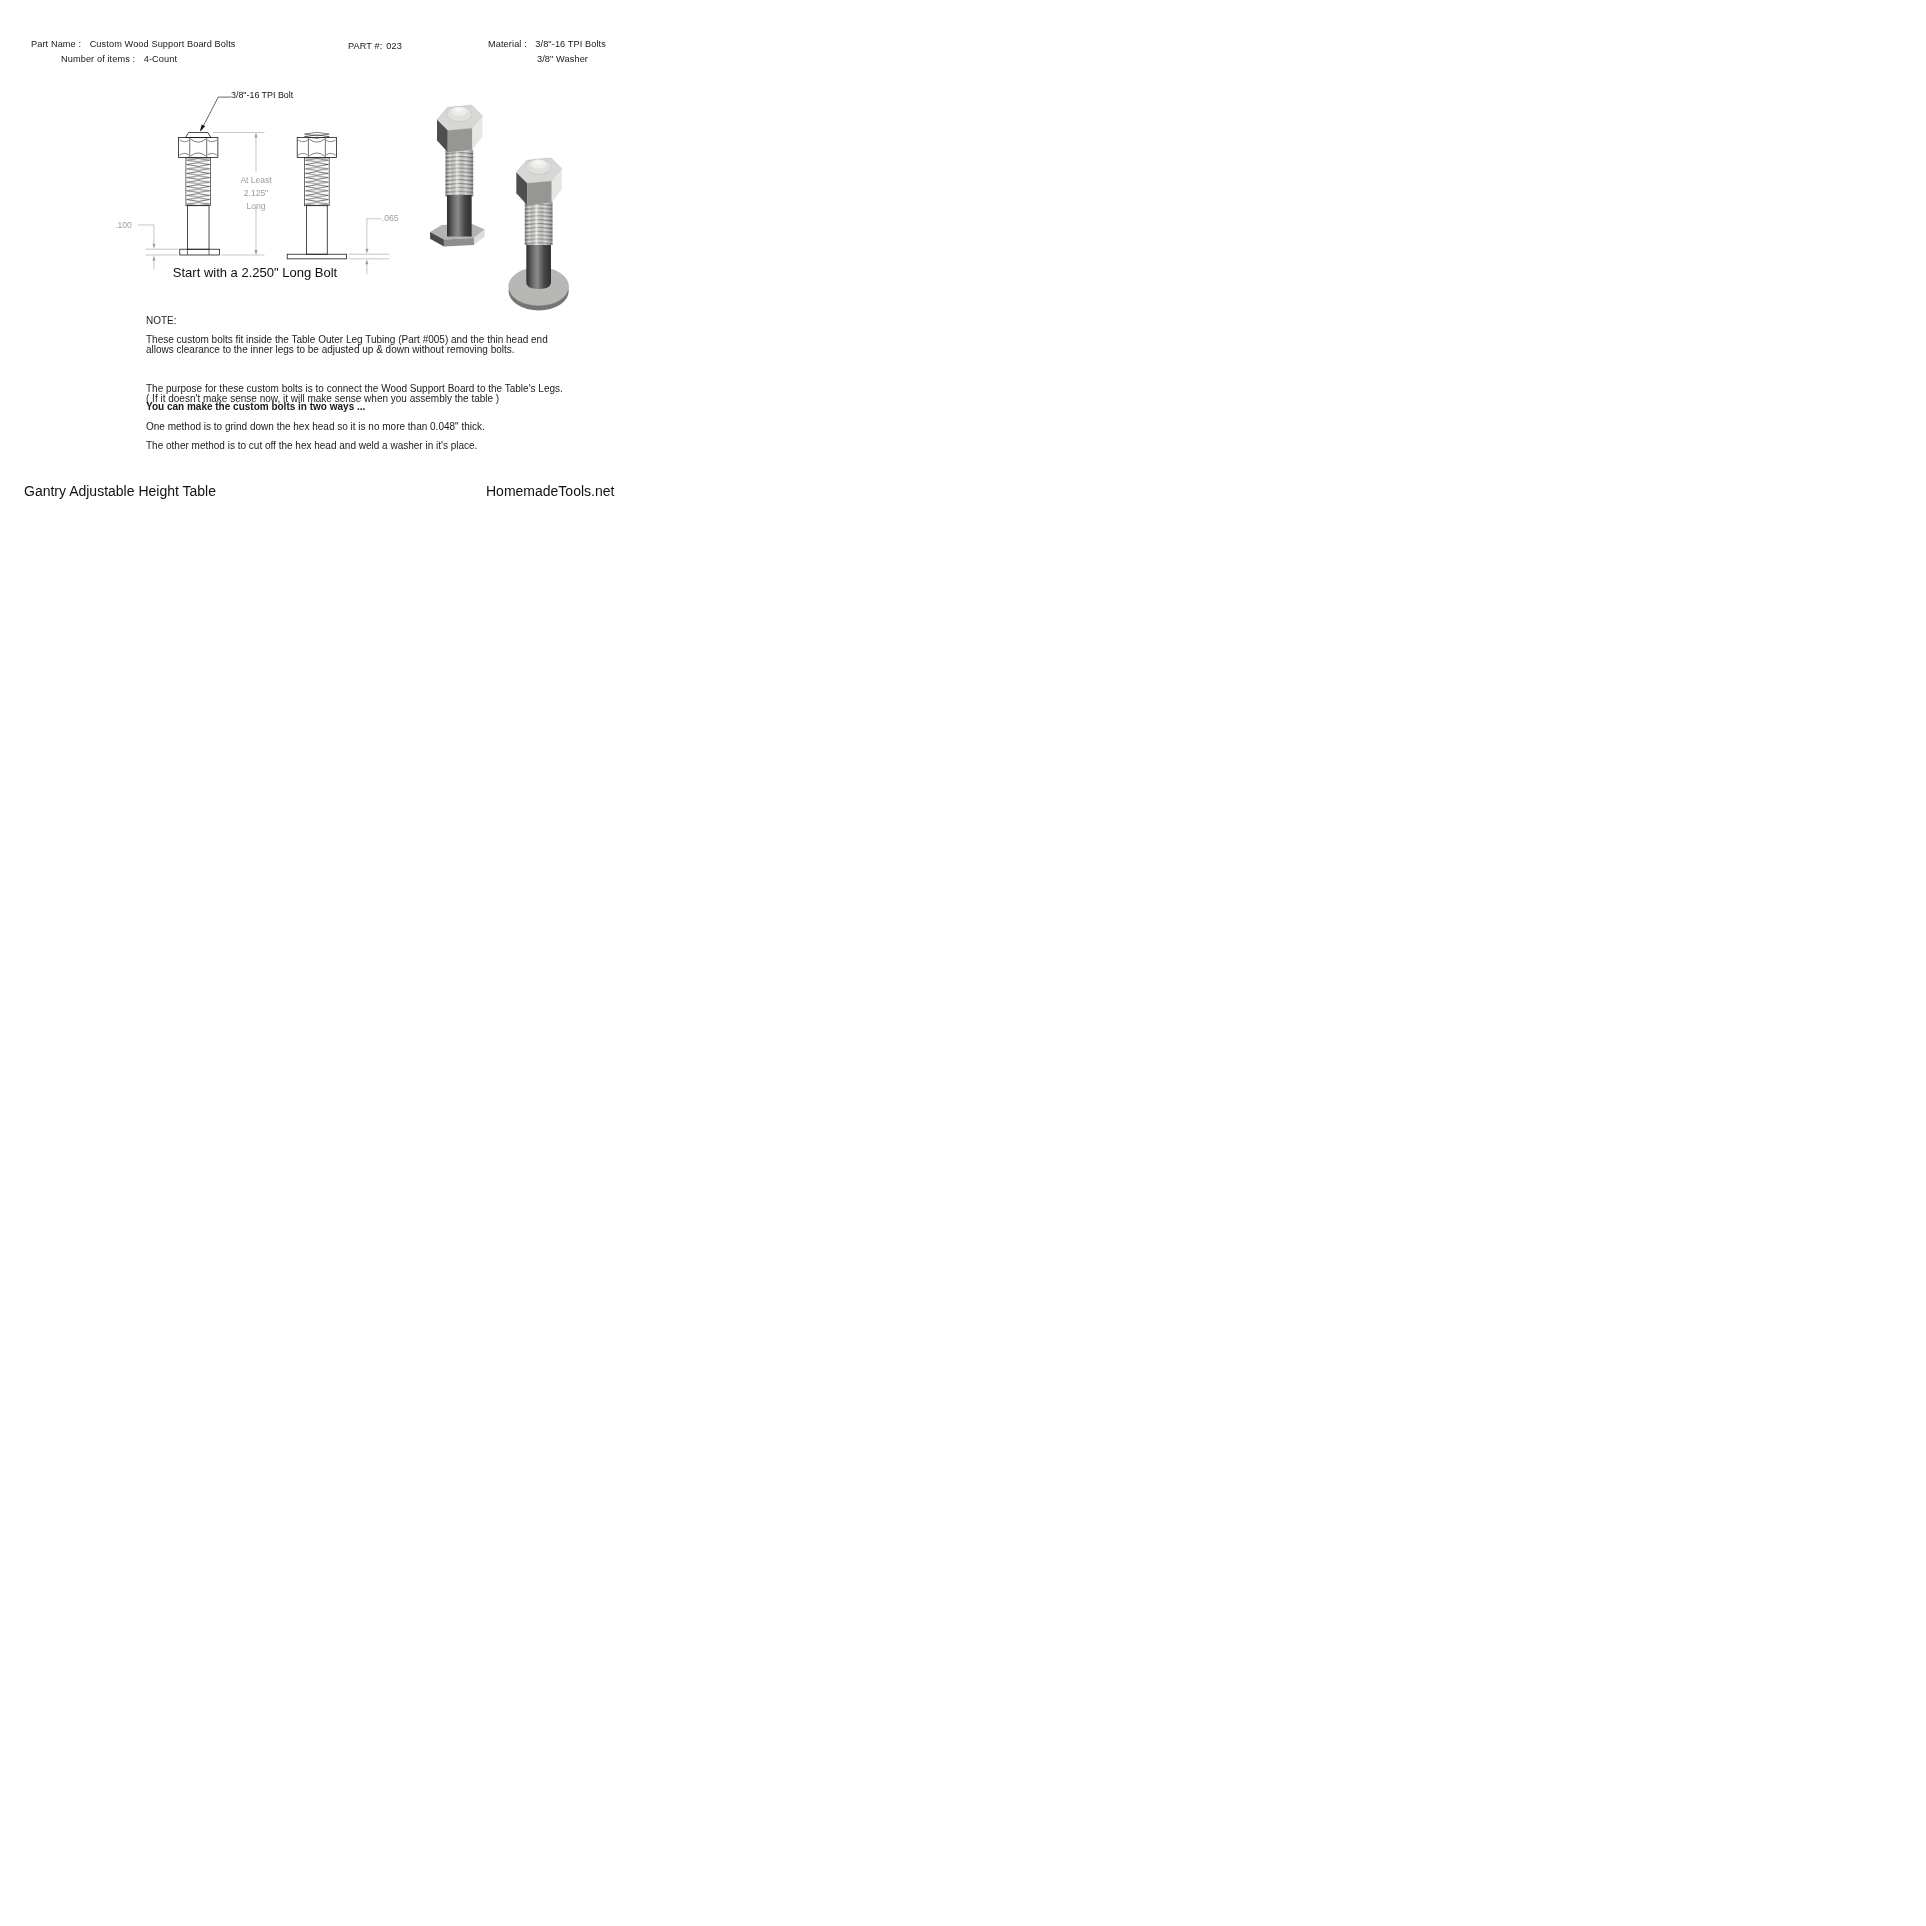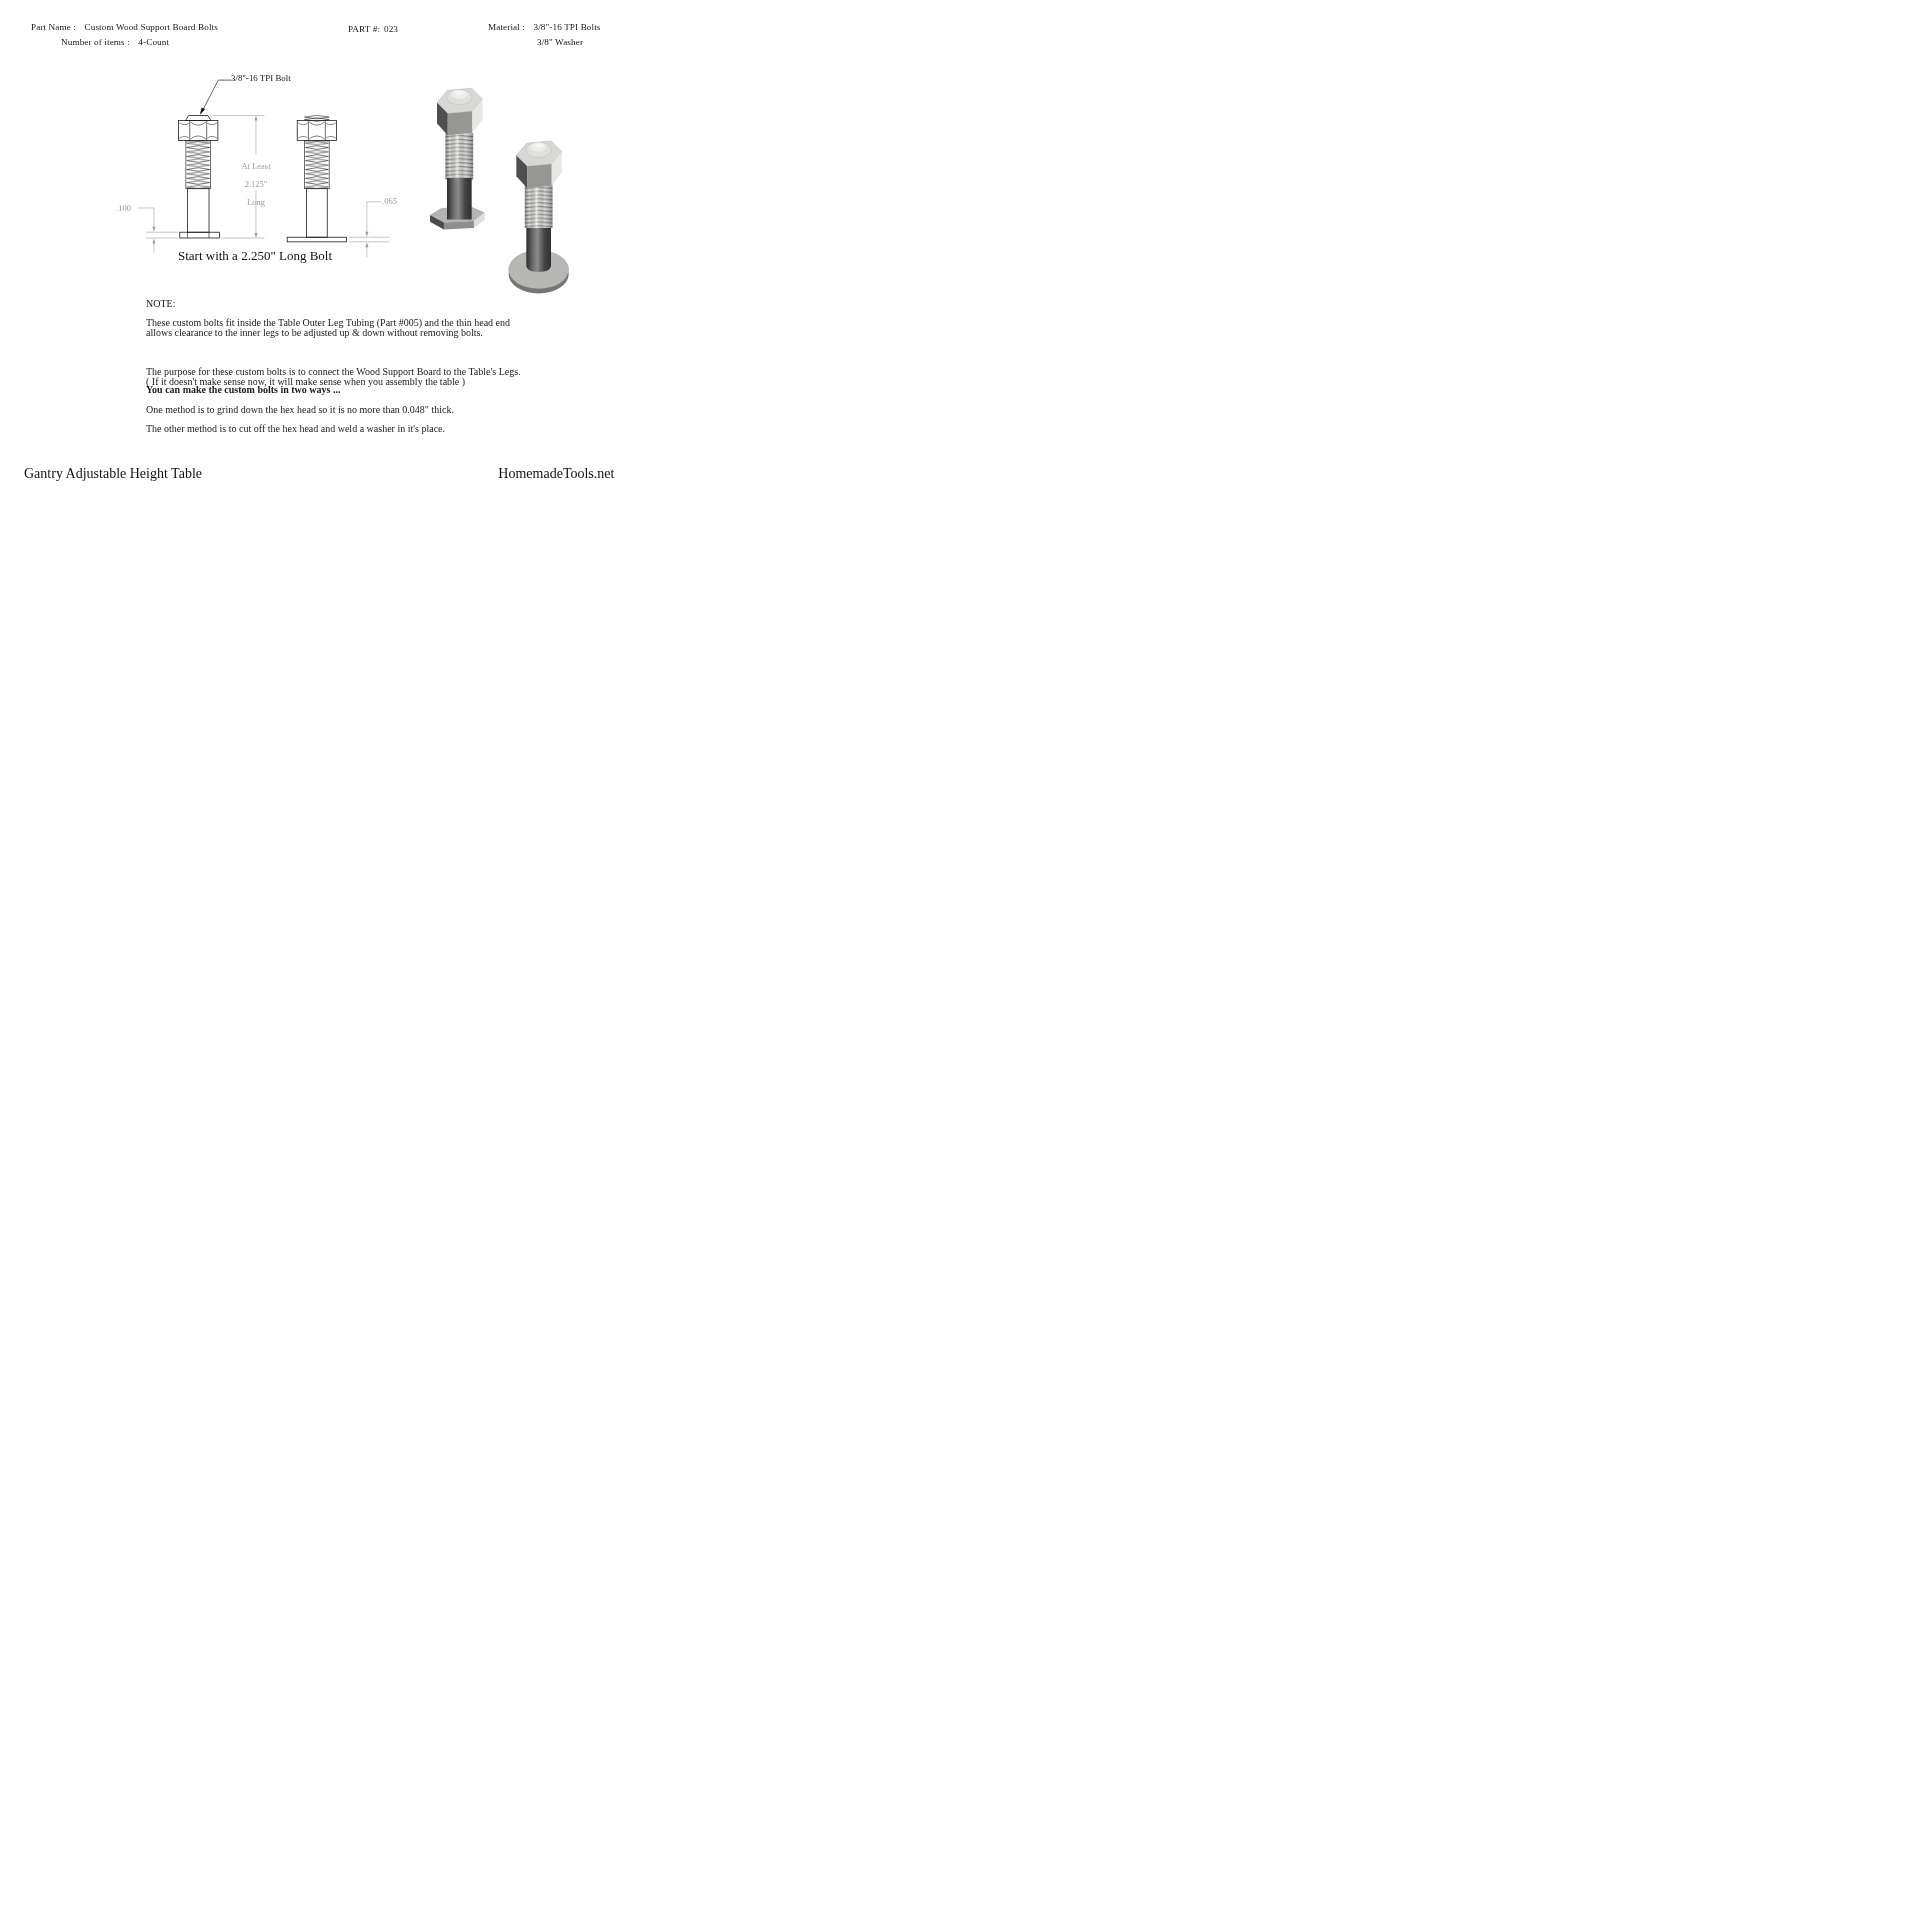--- a/index.html
+++ b/index.html
@@ -1,17 +1,17 @@
 <!DOCTYPE html>
 <html style="font-size:6.2px"><head>
 <meta charset="utf-8">
 <style>
   html,body{margin:0;padding:0;background:#ffffff;}
   .page{position:relative;width:636px;height:491px;background:#ffffff;overflow:hidden;
-        font-family:Liberation Serif, serif;color:#181818;}
+        font-family:Liberation Sans, sans-serif;color:#181818;margin-top:17px;}
   .abs{position:absolute;}
   .hdr{font-size:9.2px;letter-spacing:0.1px;white-space:nowrap;}
   .hdr .lbl{margin-right:8.5px;}
   .dimtxt{font-size:8.5px;color:#9c9c9c;white-space:pre-line;}
   .callout{font-size:8.9px;color:#141414;white-space:nowrap;}
   .title{font-size:13px;color:#101010;text-align:center;white-space:nowrap;}
   .note{font-size:10px;line-height:10.2px;color:#1a1a1a;white-space:pre-line;padding-left:32px;}
   .bold{font-weight:700;}
   .footer{font-size:14px;color:#111;white-space:nowrap;}
   svg{display:block;}
@@ -151,21 +151,21 @@
     <span style="margin-right:3.9px;">PART #:</span><span>023</span>
   </div>
   <div class="abs hdr" style="left:488px;top:21.6px;">
     <span class="lbl">Material :</span><span>3/8"-16 TPI Bolts</span>
   </div>
   <div class="abs hdr" style="left:537px;top:37px;">
     <span>3/8" Washer</span>
   </div>
 
   <div class="abs callout" style="left:231px;top:73px;">3/8"-16 TPI Bolt</div>
-  <div class="abs dimtxt" style="left:230px;top:157px;width:52px;text-align:center;line-height:18px;">At Least
+  <div class="abs dimtxt" style="left:230px;top:157px;width:52px;text-align:center;line-height:13px;">At Least
 2.125"
 Long</div>
   <div class="abs dimtxt" style="left:111px;top:203px;width:25px;text-align:center;">.100</div>
   <div class="abs dimtxt" style="left:382px;top:196px;">.065</div>
   <div class="abs title" style="left:126px;top:248px;width:258px;">Start with a 2.250" Long Bolt</div>
 
   <div class="abs note" style="left:114px;top:299px;">NOTE:</div>
   <div class="abs note" style="left:114px;top:318px;width:458px;">These custom bolts fit inside the Table Outer Leg Tubing (Part #005) and the thin head end
 allows clearance to the inner legs to be adjusted up &amp; down without removing bolts.</div>
   <div class="abs note" style="left:114px;top:367px;width:458px;">The purpose for these custom bolts is to connect the Wood Support Board to the Table's Legs.

